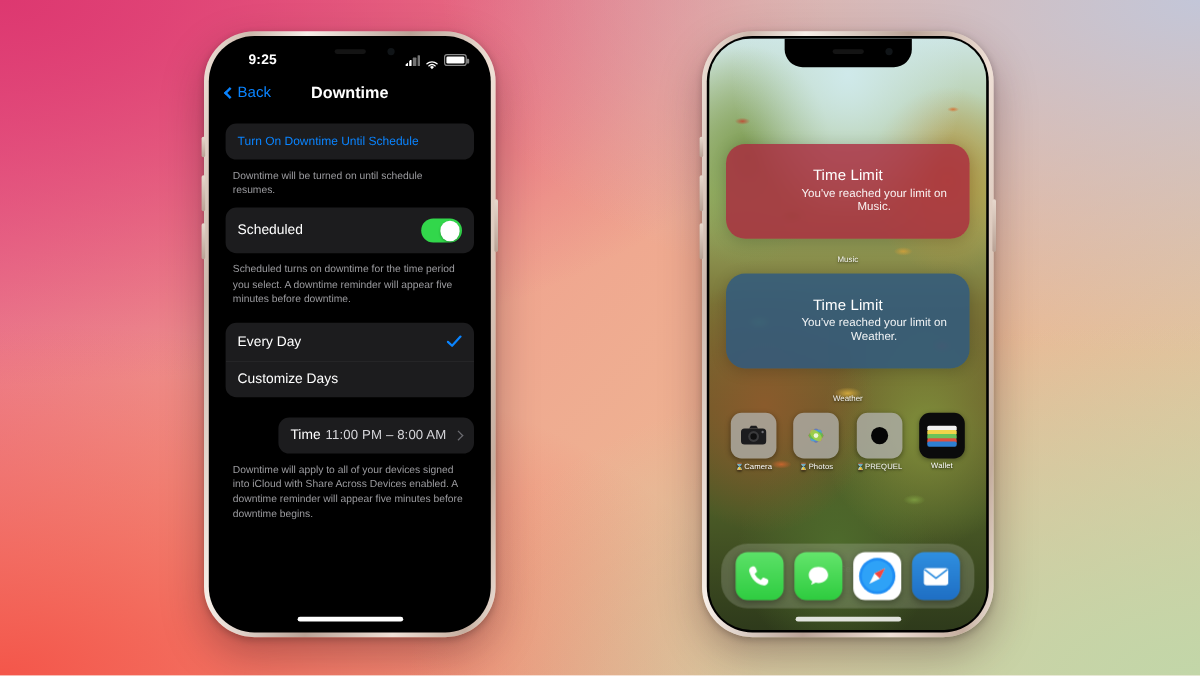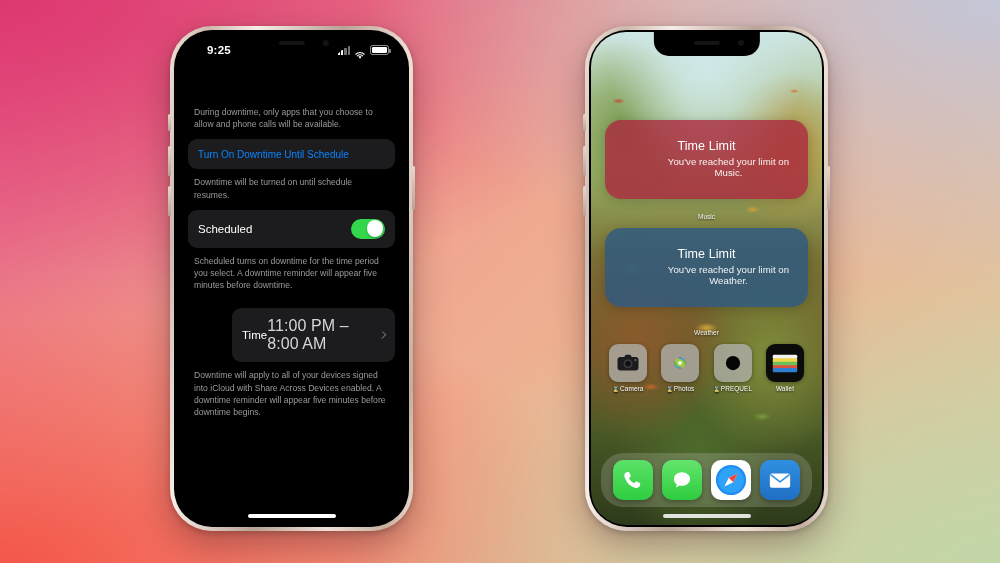--- a/index.html
+++ b/index.html
@@ -89,21 +89,21 @@
   }
 
   .ios-body { position: absolute; top: 62px; left: 0; right: 0; bottom: 0; padding: 0 12px; }
   .foot-note { font-size: 8.6px; line-height: 1.42; color: #9b9b9f; padding: 7px 6px 0 6px; }
   .group { background: #1c1c1e; border-radius: 9px; overflow: hidden; margin-top: 9px; }
   .row { display: flex; align-items: center; justify-content: space-between;
          padding: 9px 10px; min-height: 30px; }
   .row + .row { box-shadow: inset 0 .5px 0 rgba(255,255,255,.09); }
   .row-label { font-size: 11.5px; }
   .row-action { color: #0a84ff; font-size: 10px; }
-  .row-value { color: #d6d6da; font-size: 16px; letter-spacing: .1px; }
+  .row-value { color: #d6d6da; font-size: 11px; letter-spacing: .1px; }
   .chev-r { width: 6px; height: 6px; border-top: 1.6px solid #6d6d72; border-right: 1.6px solid #6d6d72;
             transform: rotate(45deg); margin-left: 7px; }
   .check { color: #0a84ff; font-size: 14px; font-weight: 700; line-height: 1; }
   .toggle {
     width: 34px; height: 20px; border-radius: 11px; background: #32d74b;
     position: relative; cursor: pointer; flex: none;
   }
   .toggle b { position: absolute; top: 1.6px; right: 1.6px; width: 16.8px; height: 16.8px;
               border-radius: 50%; background: #fff; box-shadow: 0 1px 2px rgba(0,0,0,.3); }
   .row-right { display: flex; align-items: center; }
@@ -235,42 +235,61 @@
                   <path d="M2.4 4.3 A8.4 8.4 0 0 1 13.6 4.3" stroke="#fff" stroke-width="1.5" fill="none" stroke-linecap="round"></path>
                   <path d="M4.4 6.6 A5.4 5.4 0 0 1 11.6 6.6" stroke="#fff" stroke-width="1.4" fill="none" stroke-linecap="round"></path>
                 </svg>
               </span>
               <span class="batt">
                   <b></b>
                 </span>
             </div>
           </div>
 
+          <div class="navbar">
+            <div class="nav-back">
+              <span class="chev-l"></span>
+              <span>Back</span>
+            </div>
+            <div class="nav-title">Downtime</div>
+          </div>
 
           <div class="ios-body">
 
-            <div class="foot-note" style="padding-top:12px;">During downtime, only apps that you choose to allow and phone calls will be available.</div>
 
             <div class="group">
               <div class="row">
                 <span class="row-action">Turn On Downtime Until Schedule</span>
               </div>
             </div>
             <div class="foot-note">Downtime will be turned on until schedule resumes.</div>
 
             <div class="group">
               <div class="row">
                 <span class="row-label">Scheduled</span>
                 <span class="toggle">
                     <b></b>
                   </span>
               </div>
             </div>
             <div class="foot-note">Scheduled turns on downtime for the time period you select. A downtime reminder will appear five minutes before downtime.</div>
 
+            <div class="group" style="margin-top:14px;">
+              <div class="row">
+                <span class="row-label">Every Day</span>
+                <span class="check">
+                  <svg viewBox="0 0 14 12" width="13" height="11">
+                    <path d="M1.3 6.4 L5.1 10 L12.7 1.6" stroke="#0a84ff" stroke-width="2" fill="none" stroke-linecap="round" stroke-linejoin="round"></path>
+                  </svg>
+                </span>
+              </div>
+              <div class="row">
+                <span class="row-label">Customize Days</span>
+              </div>
+            </div>
 
             <div class="group" style="margin-top:17px;margin-left:44px;">
               <div class="row">
                 <span class="row-label">Time</span>
                 <span class="row-right">
                   <span class="row-value">11:00 PM – 8:00 AM</span>
                   <span class="chev-r"></span>
                 </span>
               </div>
             </div>

